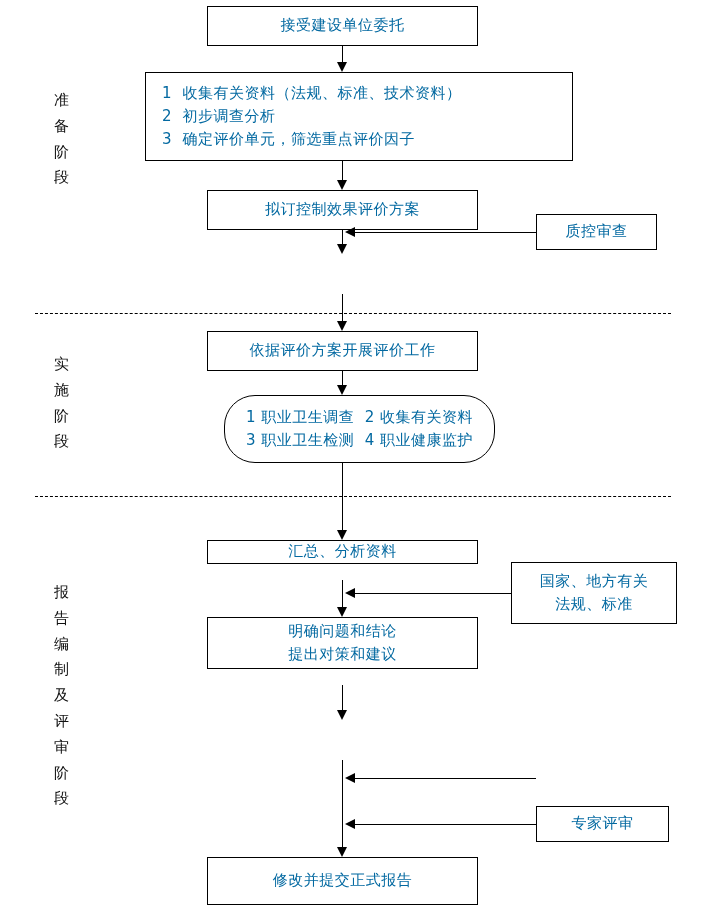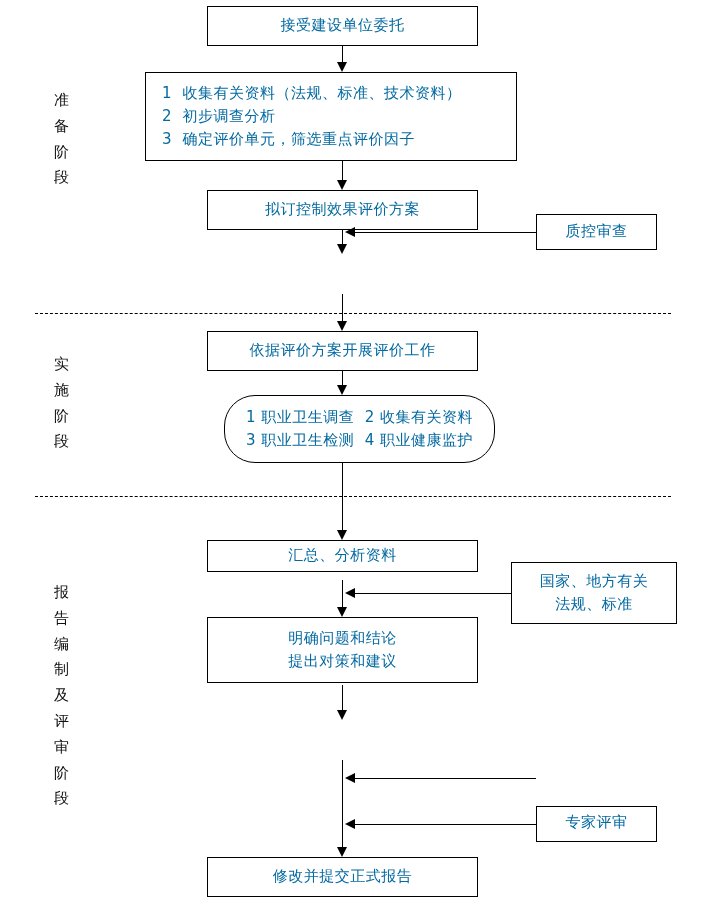--- a/index.html
+++ b/index.html
@@ -112,65 +112,65 @@
 及
 评
 审
 阶
 段</div>
 
   <div class="node" style="left:207px; top:6px; width:271px; height:40px;">
       <span class="line">接受建设单位委托</span>
     </div>
 
-  <div class="node left-align" style="left:145px; top:72px; width:372px; height:89px;">
+  <div class="node left-align" style="left:145px; top:72px; width:428px; height:89px;">
       <span class="line">1  收集有关资料（法规、标准、技术资料）</span>
       <span class="line">2  初步调查分析</span>
       <span class="line">3  确定评价单元，筛选重点评价因子</span>
     </div>
 
   <div class="node" style="left:207px; top:190px; width:271px; height:40px;">
       <span class="line">拟订控制效果评价方案</span>
     </div>
 
 
   <div class="node" style="left:207px; top:331px; width:271px; height:40px;">
       <span class="line">依据评价方案开展评价工作</span>
     </div>
 
   <div class="node" style="left:224px; top:395px; width:271px; height:68px;border-radius:31px;">
       <span class="line">1 职业卫生调查  2 收集有关资料</span>
       <span class="line">3 职业卫生检测  4 职业健康监护</span>
     </div>
 
-  <div class="node" style="left:207px; top:540px; width:271px; height:32px;">
+  <div class="node" style="left:207px; top:540px; width:271px; height:24px;">
       <span class="line">汇总、分析资料</span>
     </div>
 
-  <div class="node" style="left:207px; top:617px; width:271px; height:66px;">
+  <div class="node" style="left:207px; top:617px; width:271px; height:52px;">
       <span class="line">明确问题和结论</span>
       <span class="line">提出对策和建议</span>
     </div>
 
 
-  <div class="node" style="left:207px; top:857px; width:271px; height:40px;">
+  <div class="node" style="left:207px; top:857px; width:271px; height:48px;">
       <span class="line">修改并提交正式报告</span>
     </div>
 
   <div class="node" style="left:536px; top:214px; width:121px; height:36px;">
       <span class="line">质控审查</span>
     </div>
 
   <div class="node" style="left:511px; top:562px; width:166px; height:62px;">
       <span class="line">国家、地方有关</span>
       <span class="line">法规、标准</span>
     </div>
 
 
-  <div class="node" style="left:536px; top:806px; width:121px; height:36px;font-family:Liberation Mono, monospace;">
+  <div class="node" style="left:536px; top:806px; width:133px; height:36px;">
       <span class="line">专家评审</span>
     </div>
 
   <div class="divider" style="left:35px; top:313px; width:636px;"></div>
   <div class="divider" style="left:35px; top:496px; width:636px;"></div>
 
   <div class="vline" style="left:342px; top:46px; height:16px;"></div>
   <div class="arrow-down" style="left:337px; top:62px;"></div>
 
   <div class="vline" style="left:342px; top:161px; height:19px;"></div>

